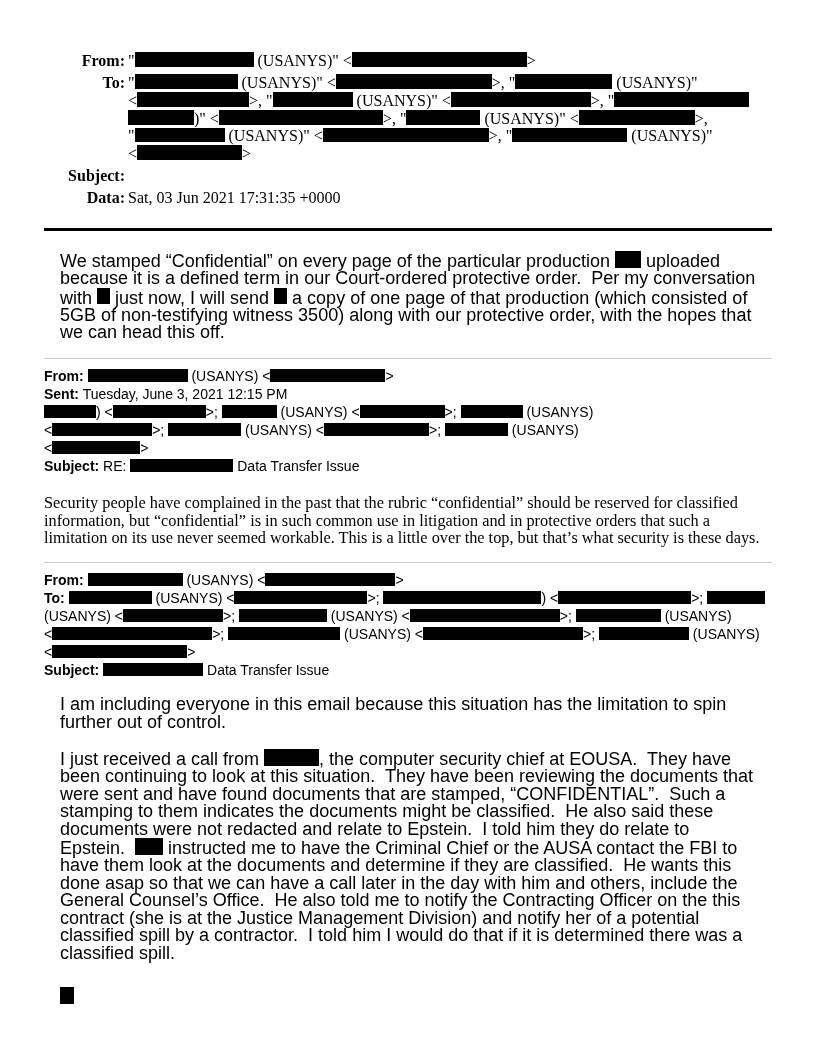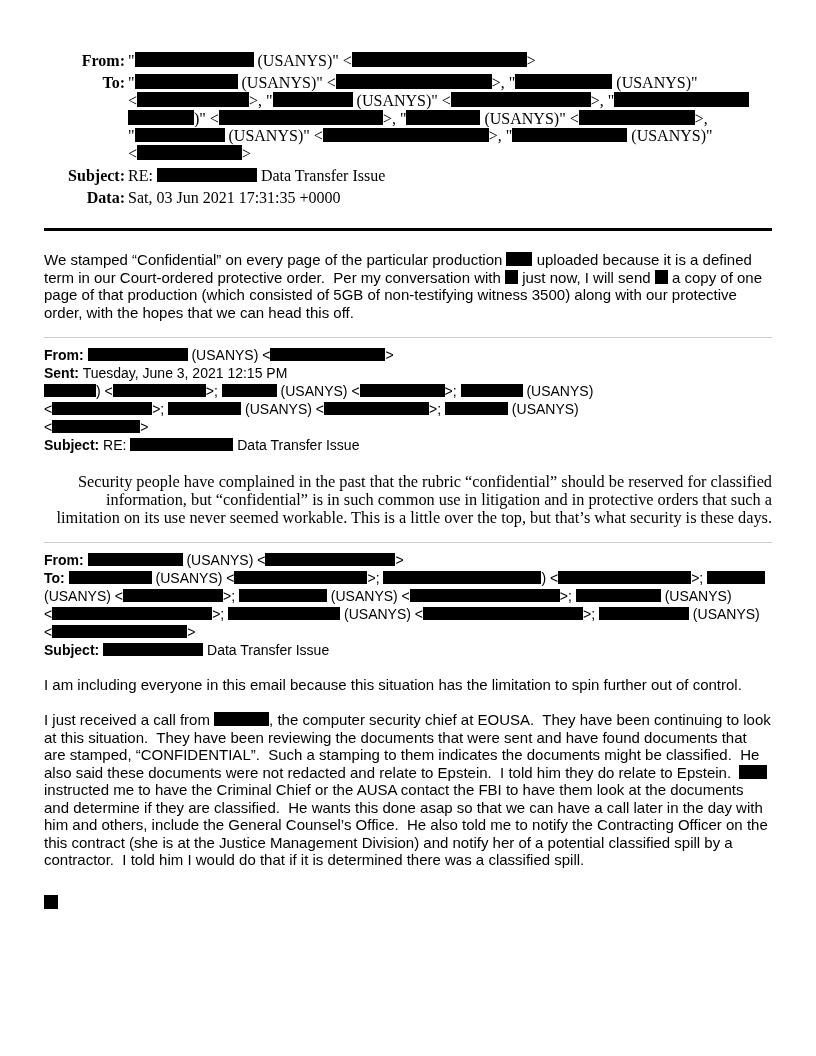--- a/index.html
+++ b/index.html
@@ -15,22 +15,22 @@
   .h1-row{display:grid;grid-template-columns:81px 644px;column-gap:3px;margin-bottom:4.5px;}
   .h1-label{font-weight:bold;text-align:right;white-space:nowrap;}
   .h1-line{white-space:nowrap;overflow:hidden;}
 
   
   .mailhdr{font-size:14px;line-height:18px;}
   .mh-line{white-space:nowrap;overflow:hidden;}
   .mh-line b{font-weight:bold;}
 
   
-  .sans{font-size:15px;line-height:17.5px;margin:0;white-space:pre-wrap;}
-  .serifp{font-family:"Liberation Serif","DejaVu Serif",serif;font-size:16.3px;line-height:17.8px;margin:0;white-space:pre-wrap;text-align:right;}
+  .sans{font-size:18px;line-height:17.5px;margin:16px;white-space:pre-wrap;}
+  .serifp{font-family:"Liberation Serif","DejaVu Serif",serif;font-size:16.3px;line-height:17.8px;margin:0;white-space:pre-wrap;}
 
   
   .rule-thick{height:3px;background:#000;margin-top:21px;}
   .rule-thin{height:1px;background:#cfcfcf;}
 
   
   .redact{display:inline-block;background:#000;height:0.92em;vertical-align:baseline;margin-bottom:-1px;}
 
   
   .mt-p1{margin-top:20px;}
@@ -57,21 +57,20 @@
       <span>
         <span class="h1-line" style="display:block">"<span class="redact" style="width: 103px;"></span> (USANYS)" &lt;<span class="redact" style="width: 156px;"></span>&gt;, "<span class="redact" style="width: 97px;"></span> (USANYS)"</span>
         <span class="h1-line" style="display:block">&lt;<span class="redact" style="width: 112px;"></span>&gt;, "<span class="redact" style="width: 80px;"></span> (USANYS)" &lt;<span class="redact" style="width: 140px;"></span>&gt;, "<span class="redact" style="width: 135px;"></span></span>
         <span class="h1-line" style="display:block"><span class="redact" style="width: 66px;"></span>)" &lt;<span class="redact" style="width: 164px;"></span>&gt;, "<span class="redact" style="width: 74px;"></span> (USANYS)" &lt;<span class="redact" style="width: 116px;"></span>&gt;,</span>
         <span class="h1-line" style="display:block">"<span class="redact" style="width: 90px;"></span> (USANYS)" &lt;<span class="redact" style="width: 166px;"></span>&gt;, "<span class="redact" style="width: 115px;"></span> (USANYS)"</span>
         <span class="h1-line" style="display:block">&lt;<span class="redact" style="width: 105px;"></span>&gt;</span>
       </span>
     </div>
     <div class="h1-row">
       <span class="h1-label">Subject:</span>
-      <span><span class="h1-line">RE: <span class="redact" style="width: 100px;"></span> Data Transfer Issue</span></span>
     </div>
     <div class="h1-row">
       <span class="h1-label">Data:</span>
       <span><span class="h1-line">Sat, 03 Jun 2021 17:31:35 +0000</span></span>
     </div>
   </div>
 
   <div class="rule-thick"></div>
 
   <p class="sans mt-p1">We stamped “Confidential” on every page of the particular production <span class="redact" style="width: 26px;"></span> uploaded because it is a defined term in our Court-ordered protective order.  Per my conversation with <span class="redact" style="width: 13px;"></span> just now, I will send <span class="redact" style="width: 13px;"></span> a copy of one page of that production (which consisted of 5GB of non-testifying witness 3500) along with our protective order, with the hopes that we can head this off.</p>

